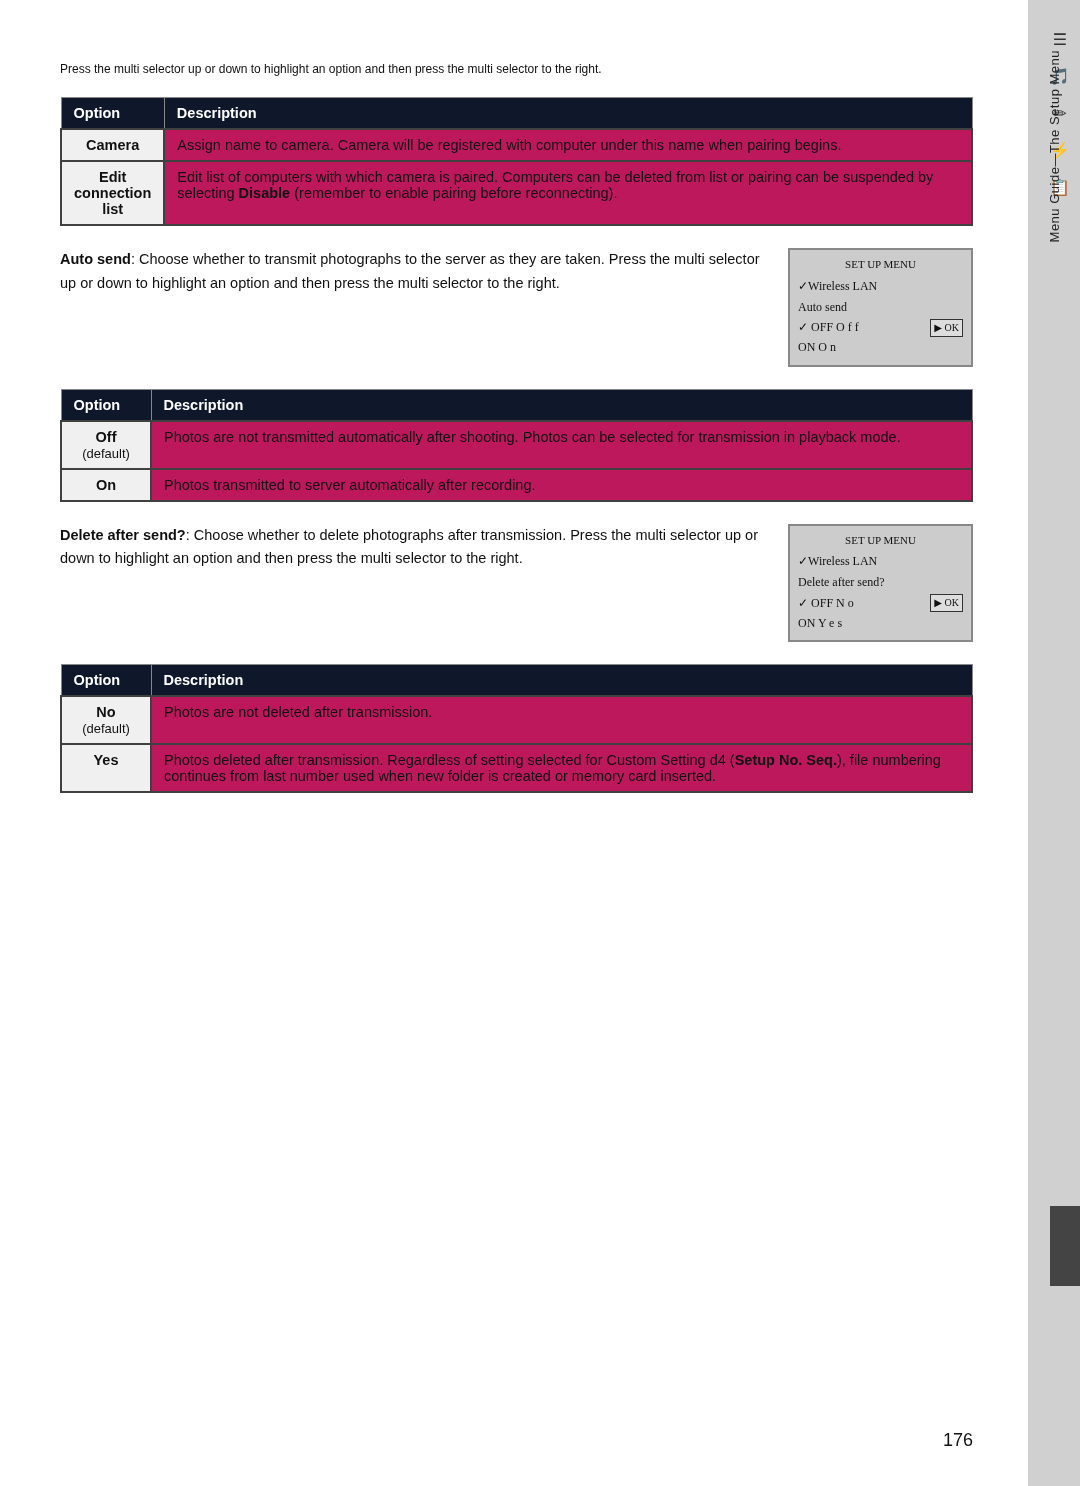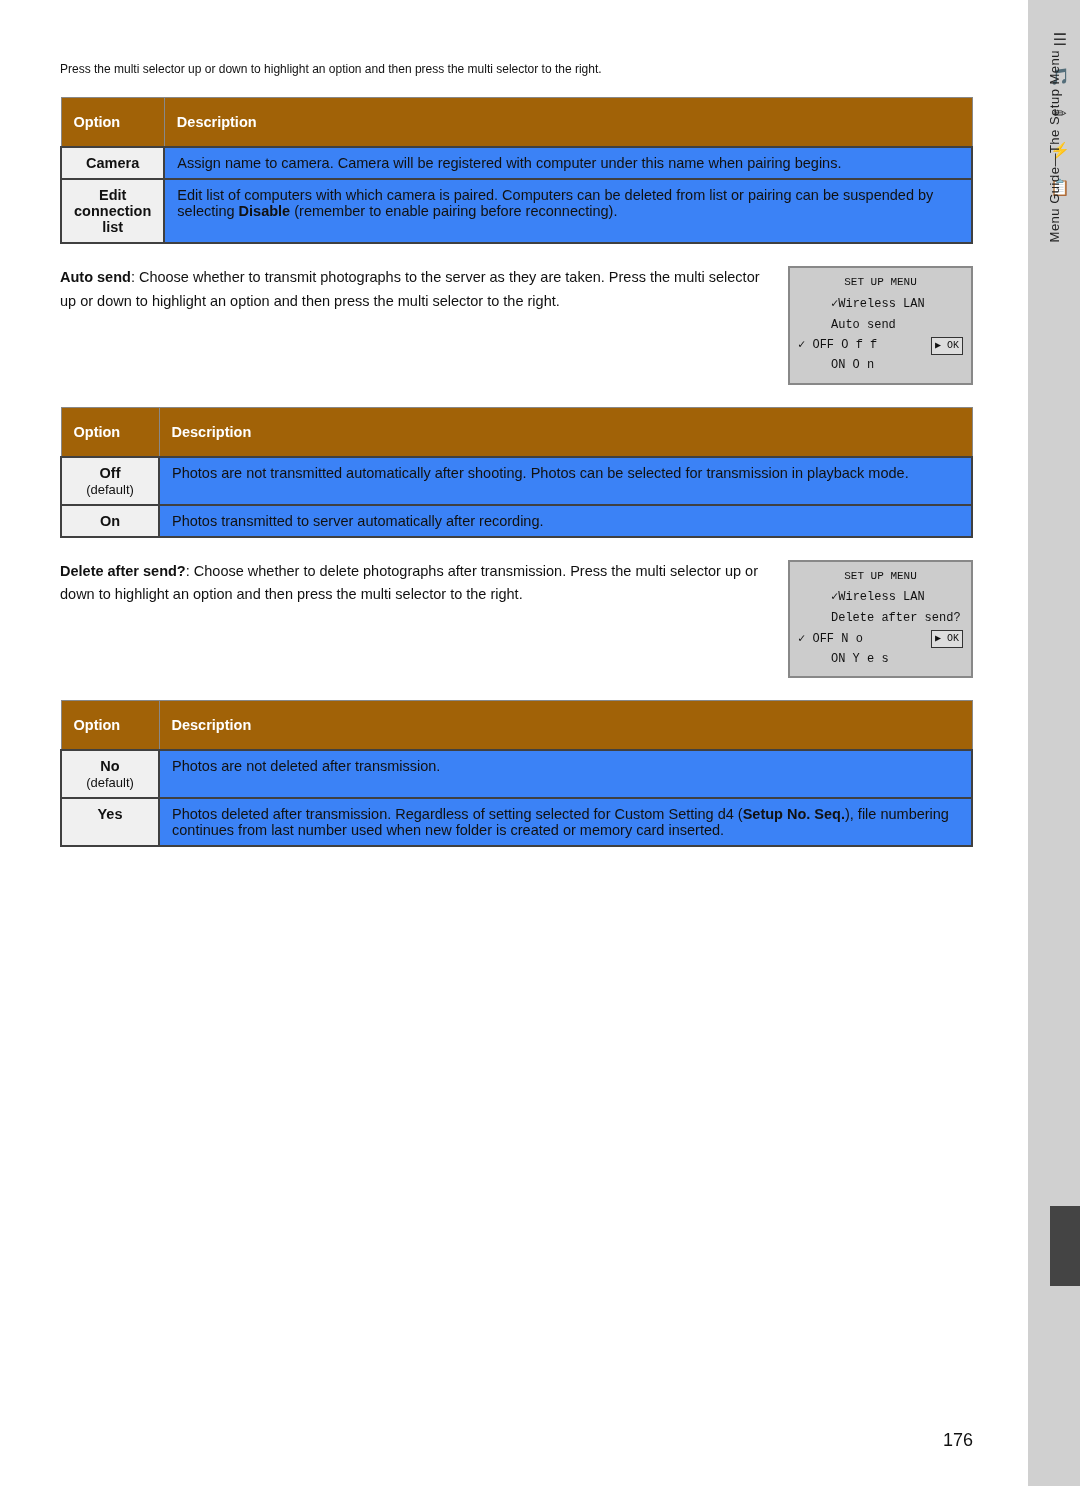--- a/index.html
+++ b/index.html
@@ -83,43 +83,43 @@
     
     table {
       width: 100%;
       border-collapse: collapse;
       margin-bottom: 22px;
       font-size: 14.5px;
       font-family: Arial, sans-serif;
     }
 
     table th {
-      background: #a16207;
+      background: #0f172a;
       color: #fff;
       font-weight: bold;
-      padding: 16px 12px;
+      padding: 7px 12px;
       text-align: left;
       border: 1px solid #888;
     }
 
     table td {
       border: 2px solid #404040;
       padding: 7px 12px;
       vertical-align: top;
     }
 
     table td.option-cell {
       font-weight: bold;
       text-align: center;
-      width: 98px;
+      width: 90px;
       background: #f0f0f0;
     }
 
     table td.desc-cell {
-      background: #3b82f6;
+      background: #be185d;
     }
 
     .section-block {
       display: flex;
       align-items: flex-start;
       gap: 12px;
       margin-bottom: 22px;
     }
 
     .section-text {
@@ -132,35 +132,34 @@
     .section-text strong, .section-text b {
       font-weight: bold;
     }
 
     .lcd-screen {
       width: 185px;
       min-width: 185px;
       background: #ccc;
       border: 2px solid #888;
       padding: 6px 8px;
-      font-family: Liberation Mono, monospace;
+      font-family: Liberation Serif, serif;
       font-size: 12px;
       color: #111;
       line-height: 1.6;
     }
 
     .lcd-screen .lcd-title {
       text-align: center;
       font-size: 11px;
       margin-bottom: 2px;
     }
 
     .lcd-screen .lcd-item {
       padding: 1px 0;
-      margin-left: 33px;
     }
 
     .lcd-screen .lcd-row {
       display: flex;
       justify-content: space-between;
       align-items: center;
     }
 
     .lcd-ok {
       font-size: 10px;

